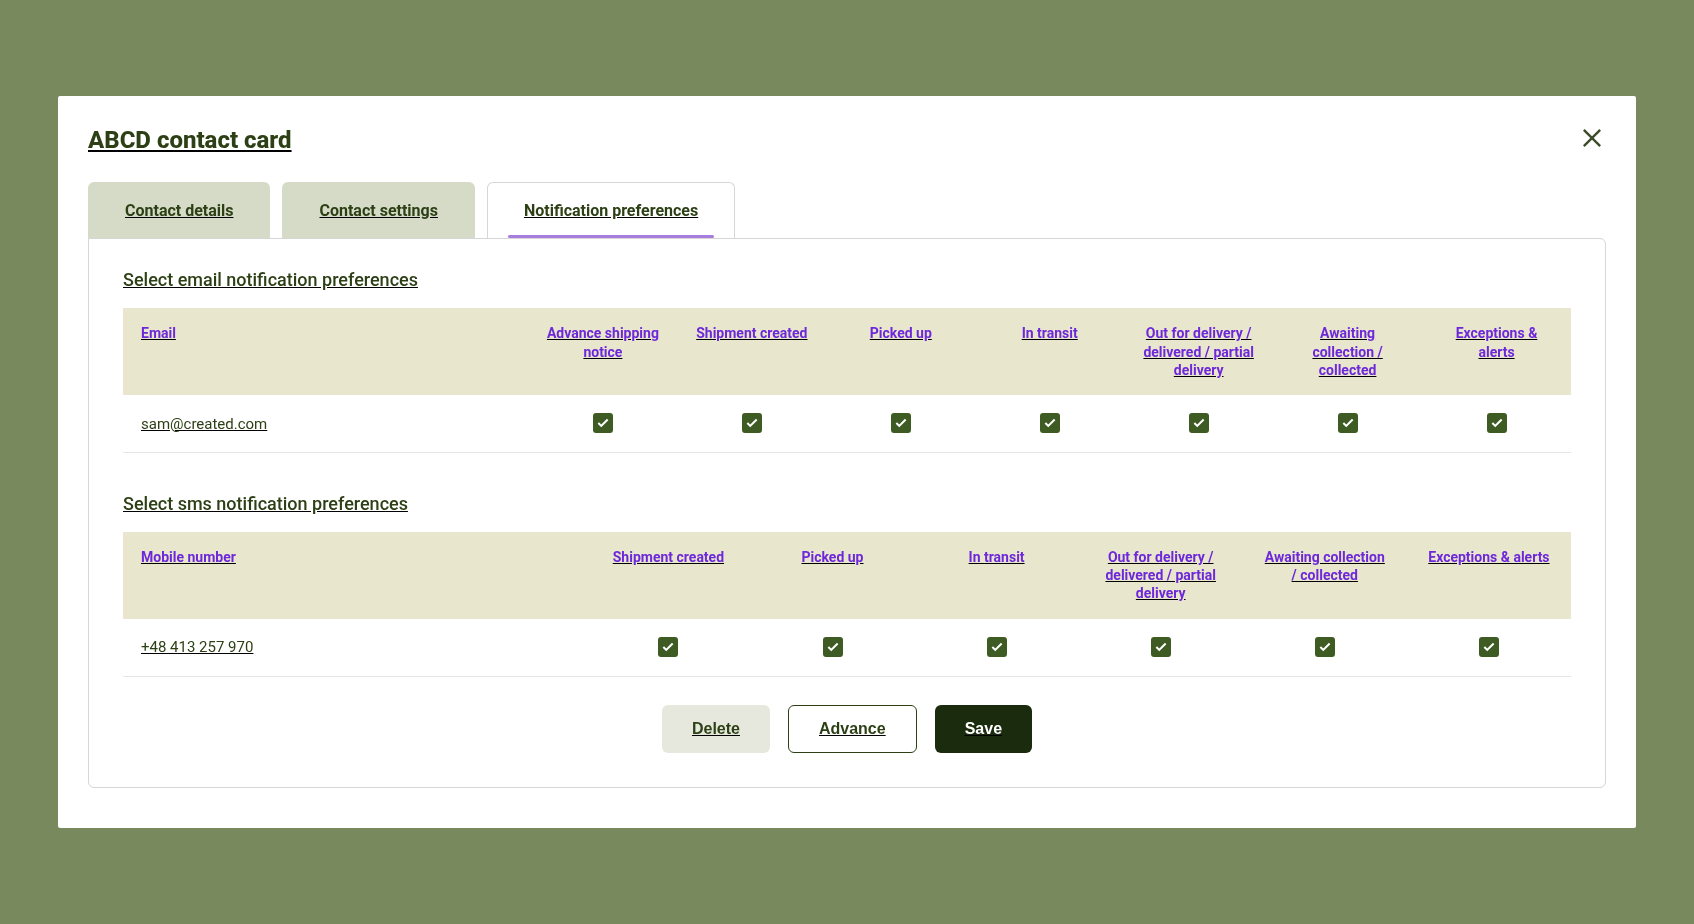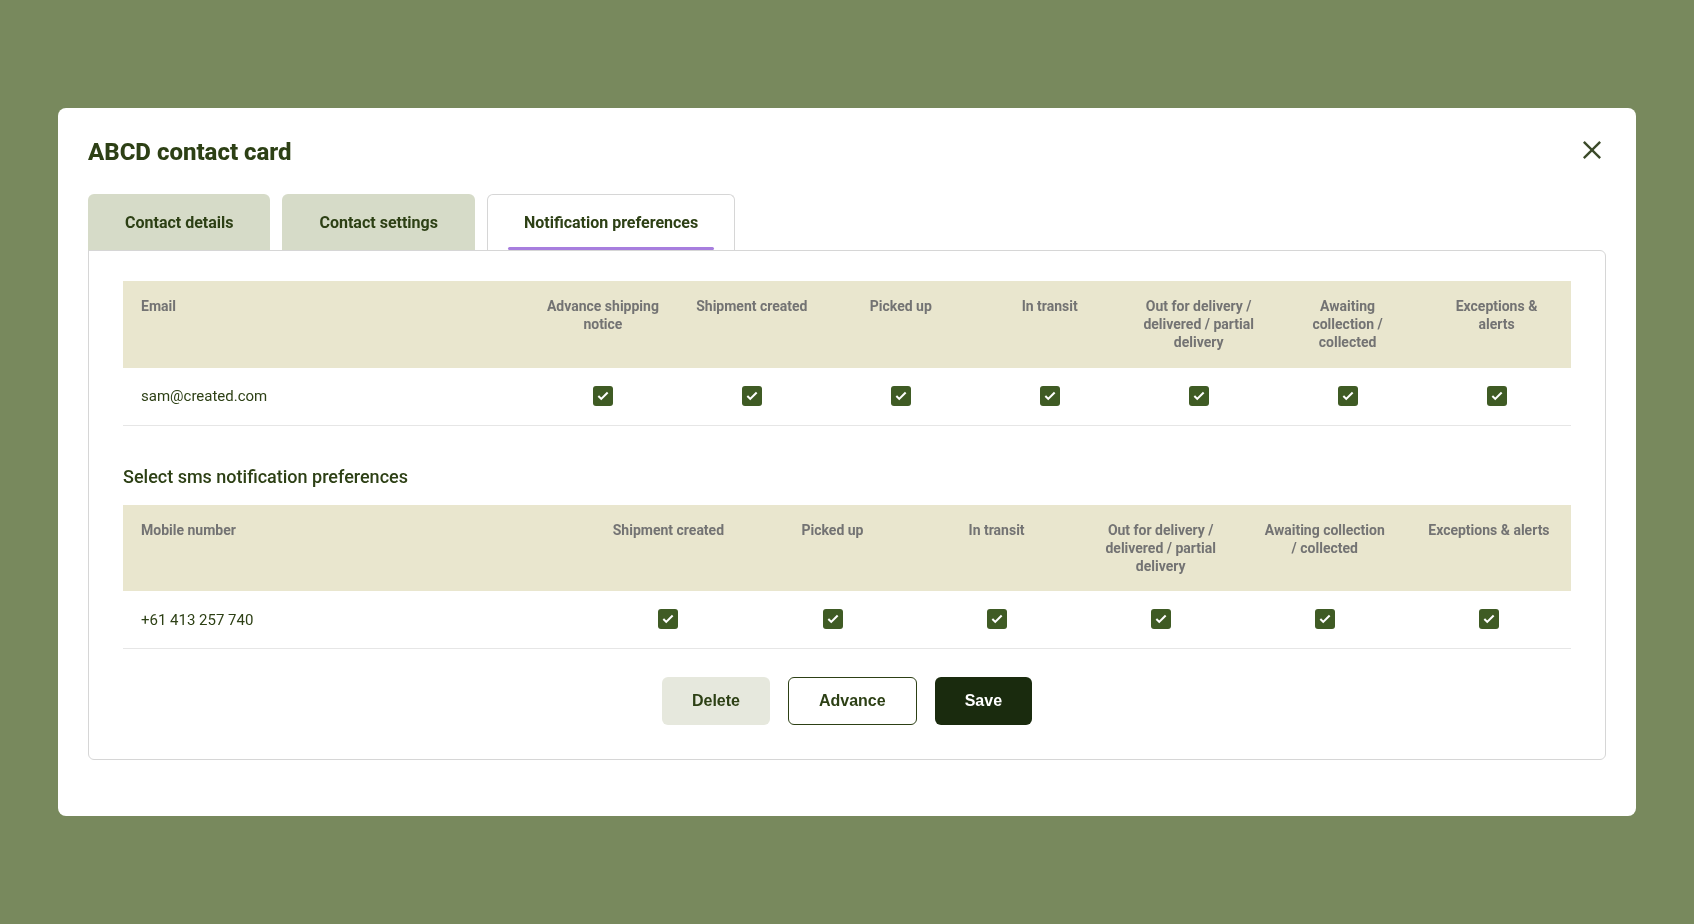--- a/index.html
+++ b/index.html
@@ -9,23 +9,24 @@
     display: flex;
     align-items: center;
     justify-content: center;
     min-height: 924px;
     padding: 50px;
   }
   .modal {
     background: #fff;
     width: 100%;
     max-width: 1578px;
-    border-radius: 8px;
-    padding: 30px 30px 56px 30px;
+    border-radius: 2px;
+    padding: 30px 30px 40px 30px;
     position: relative;
+    text-decoration: underline;
   }
   .modal-title {
     color: #2d4015;
     font-size: 24px;
     font-weight: 800;
     margin-bottom: 28px;
   }
   .close-btn {
     position: absolute;
     top: 28px;
@@ -86,21 +87,21 @@
   }
   .section + .section { margin-top: 40px; }
 
   table.pref-table {
     width: 100%;
     border-collapse: collapse;
     table-layout: fixed;
   }
   table.pref-table thead th {
     background: #e9e6ce;
-    color: #737373;
+    color: #6d28d9;
     font-size: 14px;
     font-weight: 700;
     text-align: left;
     padding: 16px 18px;
     vertical-align: top;
     line-height: 1.3;
   }
   table.pref-table thead th:first-child { width: 28%; }
   table.pref-table tbody td {
     padding: 18px;
@@ -166,20 +167,21 @@
 
   <div class="tabs-row">
     <div class="tab">Contact details</div>
     <div class="tab">Contact settings</div>
     <div class="tab active">Notification preferences</div>
   </div>
 
   <div class="content-panel">
 
     <div class="section">
+      <div class="section-heading">Select email notification preferences</div>
       <table class="pref-table">
         <thead>
           <tr>
             <th>Email</th>
             <th class="cb-head">Advance shipping notice</th>
             <th class="cb-head">Shipment created</th>
             <th class="cb-head">Picked up</th>
             <th class="cb-head">In transit</th>
             <th class="cb-head">Out for delivery / delivered / partial delivery</th>
             <th class="cb-head">Awaiting collection / collected</th>
@@ -238,21 +240,21 @@
             <th class="cb-head">Shipment created</th>
             <th class="cb-head">Picked up</th>
             <th class="cb-head">In transit</th>
             <th class="cb-head">Out for delivery / delivered / partial delivery</th>
             <th class="cb-head">Awaiting collection / collected</th>
             <th class="cb-head">Exceptions &amp; alerts</th>
           </tr>
         </thead>
         <tbody>
           <tr>
-            <td>+61 413 257 740</td>
+            <td>+48 413 257 970</td>
             <td class="cb-cell"><span class="checkbox">
                   <svg viewBox="0 0 24 24" fill="none" stroke="currentColor" stroke-width="3.5">
                     <polyline points="4 12 9 17 20 6"></polyline>
                   </svg>
                 </span></td>
             <td class="cb-cell"><span class="checkbox">
                   <svg viewBox="0 0 24 24" fill="none" stroke="currentColor" stroke-width="3.5">
                     <polyline points="4 12 9 17 20 6"></polyline>
                   </svg>
                 </span></td>

